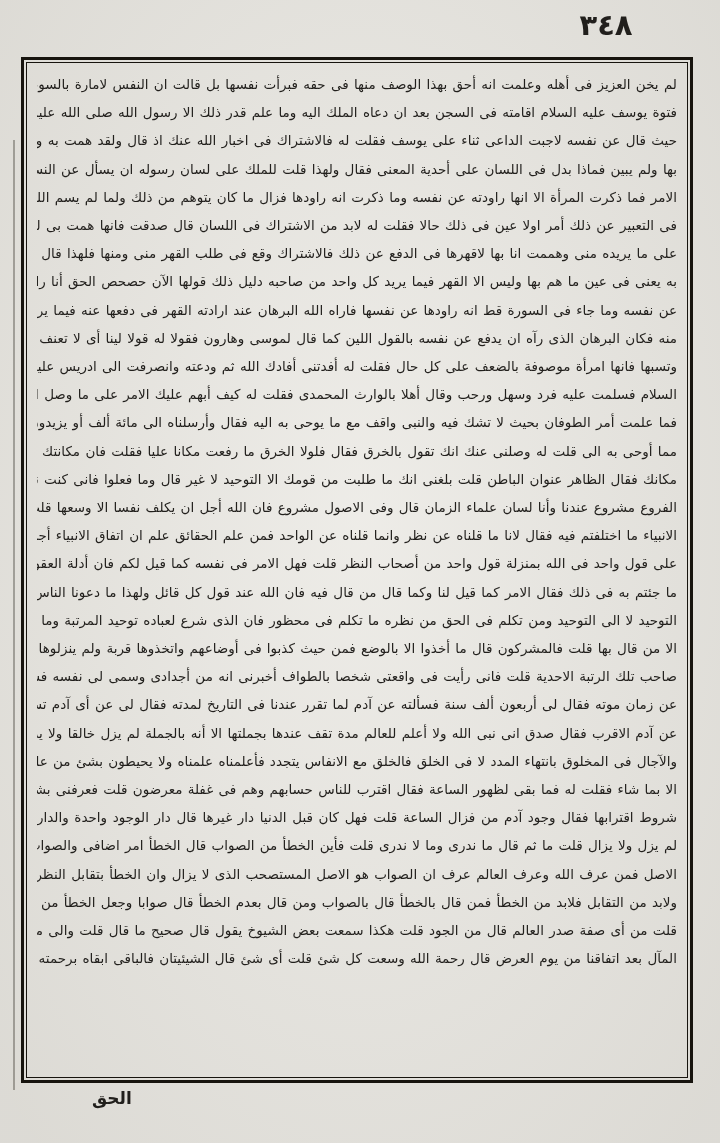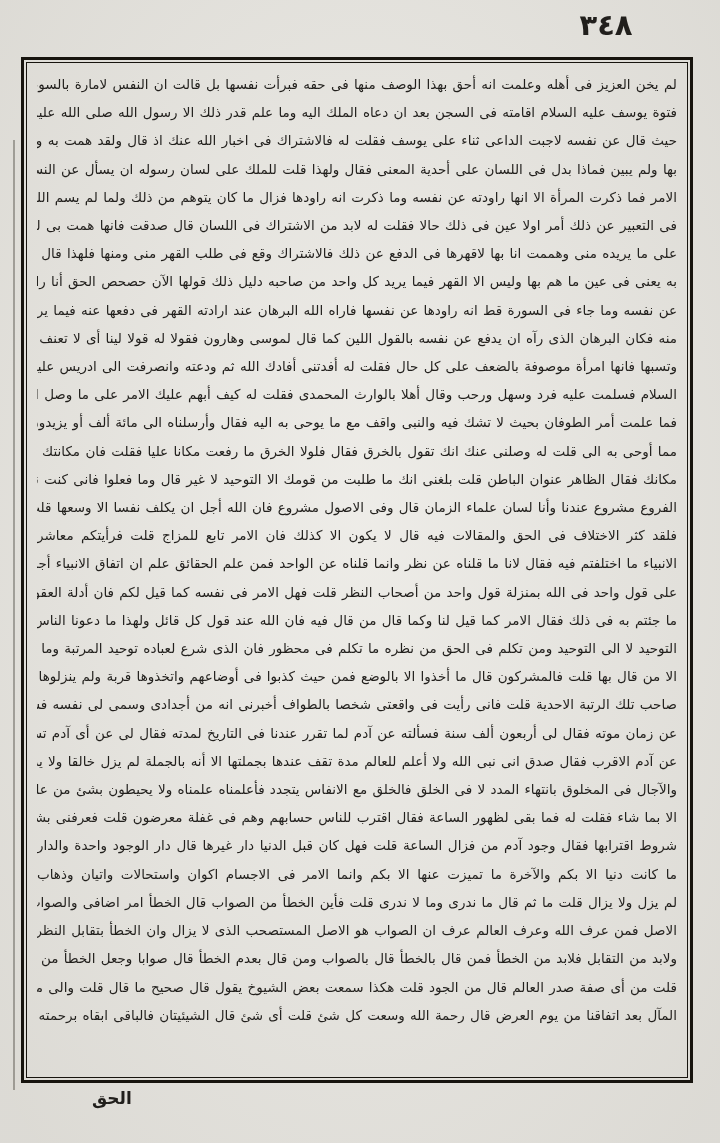--- a/index.html
+++ b/index.html
@@ -90,33 +90,31 @@
         <div class="line">على ما يريده منى وهممت انا بها لاقهرها فى الدفع عن ذلك فالاشتراك وقع فى طلب القهر منى ومنها فلهذا قال ولقد همت</div>
         <div class="line">به يعنى فى عين ما هم بها وليس الا القهر فيما يريد كل واحد من صاحبه دليل ذلك قولها الآن حصحص الحق أنا راودته</div>
         <div class="line">عن نفسه وما جاء فى السورة قط انه راودها عن نفسها فاراه الله البرهان عند ارادته القهر فى دفعها عنه فيما يريده</div>
         <div class="line">منه فكان البرهان الذى رآه ان يدفع عن نفسه بالقول اللين كما قال لموسى وهارون فقولا له قولا لينا أى لا تعنف عليها</div>
         <div class="line">وتسبها فانها امرأة موصوفة بالضعف على كل حال فقلت له أفدتنى أفادك الله ثم ودعته وانصرفت الى ادريس عليه</div>
         <div class="line">السلام فسلمت عليه فرد وسهل ورحب وقال أهلا بالوارث المحمدى فقلت له كيف أبهم عليك الامر على ما وصل الينا</div>
         <div class="line">فما علمت أمر الطوفان بحيث لا تشك فيه والنبى واقف مع ما يوحى به اليه فقال وأرسلناه الى مائة ألف أو يزيدون فهذا</div>
         <div class="line">مما أوحى به الى قلت له وصلنى عنك انك تقول بالخرق فقال فلولا الخرق ما رفعت مكانا عليا فقلت فان مكانتك من</div>
         <div class="line">مكانك فقال الظاهر عنوان الباطن قلت بلغنى انك ما طلبت من قومك الا التوحيد لا غير قال وما فعلوا فانى كنت نبيا</div>
         <div class="line">الفروع مشروع عندنا وأنا لسان علماء الزمان قال وفى الاصول مشروع فان الله أجل ان يكلف نفسا الا وسعها قلت</div>
-        <div class="line">فلقد كثر الاختلاف فى الحق والمقالات فيه قال لا يكون الا كذلك فان الامر تابع للمزاج قلت فرأيتكم معاشر</div>
         <div class="line">الانبياء ما اختلفتم فيه فقال لانا ما قلناه عن نظر وانما قلناه عن الواحد فمن علم الحقائق علم ان اتفاق الانبياء أجمعهم</div>
         <div class="line">على قول واحد فى الله بمنزلة قول واحد من أصحاب النظر قلت فهل الامر فى نفسه كما قيل لكم فان أدلة العقول تحيل أمورا</div>
         <div class="line">ما جئتم به فى ذلك فقال الامر كما قيل لنا وكما قال من قال فيه فان الله عند قول كل قائل ولهذا ما دعونا الناس الا الى كلمة</div>
         <div class="line">التوحيد لا الى التوحيد ومن تكلم فى الحق من نظره ما تكلم فى محظور فان الذى شرع لعباده توحيد المرتبة وما ثم</div>
         <div class="line">الا من قال بها قلت فالمشركون قال ما أخذوا الا بالوضع فمن حيث كذبوا فى أوضاعهم واتخذوها قربة ولم ينزلوها منزلة</div>
         <div class="line">صاحب تلك الرتبة الاحدية قلت فانى رأيت فى واقعتى شخصا بالطواف أخبرنى انه من أجدادى وسمى لى نفسه فسألته</div>
         <div class="line">عن زمان موته فقال لى أربعون ألف سنة فسألته عن آدم لما تقرر عندنا فى التاريخ لمدته فقال لى عن أى آدم تسأل</div>
         <div class="line">عن آدم الاقرب فقال صدق انى نبى الله ولا أعلم للعالم مدة تقف عندها بجملتها الا أنه بالجملة لم يزل خالقا ولا يزال دنيا وآخرة</div>
         <div class="line">والآجال فى المخلوق بانتهاء المدد لا فى الخلق فالخلق مع الانفاس يتجدد فأعلمناه علمناه ولا يحيطون بشئ من علمه</div>
         <div class="line">الا بما شاء فقلت له فما بقى لظهور الساعة فقال اقترب للناس حسابهم وهم فى غفلة معرضون قلت فعرفنى بشرط من</div>
         <div class="line">شروط اقترابها فقال وجود آدم من فزال الساعة قلت فهل كان قبل الدنيا دار غيرها قال دار الوجود واحدة والدار</div>
-        <div class="line">ما كانت دنيا الا بكم والآخرة ما تميزت عنها الا بكم وانما الامر فى الاجسام اكوان واستحالات واتيان وذهاب</div>
         <div class="line">لم يزل ولا يزال قلت ما ثم قال ما ندرى وما لا ندرى قلت فأين الخطأ من الصواب قال الخطأ امر اضافى والصواب هو</div>
         <div class="line">الاصل فمن عرف الله وعرف العالم عرف ان الصواب هو الاصل المستصحب الذى لا يزال وان الخطأ بتقابل النظرين</div>
         <div class="line">ولابد من التقابل فلابد من الخطأ فمن قال بالخطأ قال بالصواب ومن قال بعدم الخطأ قال صوابا وجعل الخطأ من الصواب</div>
         <div class="line">قلت من أى صفة صدر العالم قال من الجود قلت هكذا سمعت بعض الشيوخ يقول قال صحيح ما قال قلت والى ماذا يكون</div>
         <div class="line">المآل بعد اتفاقنا من يوم العرض قال رحمة الله وسعت كل شئ قلت أى شئ قال الشيئيتان فالباقى ابقاه برحمته والذى</div>
       </div>
     </div>
   </div>
 
   <div class="catchword">الحق</div>

